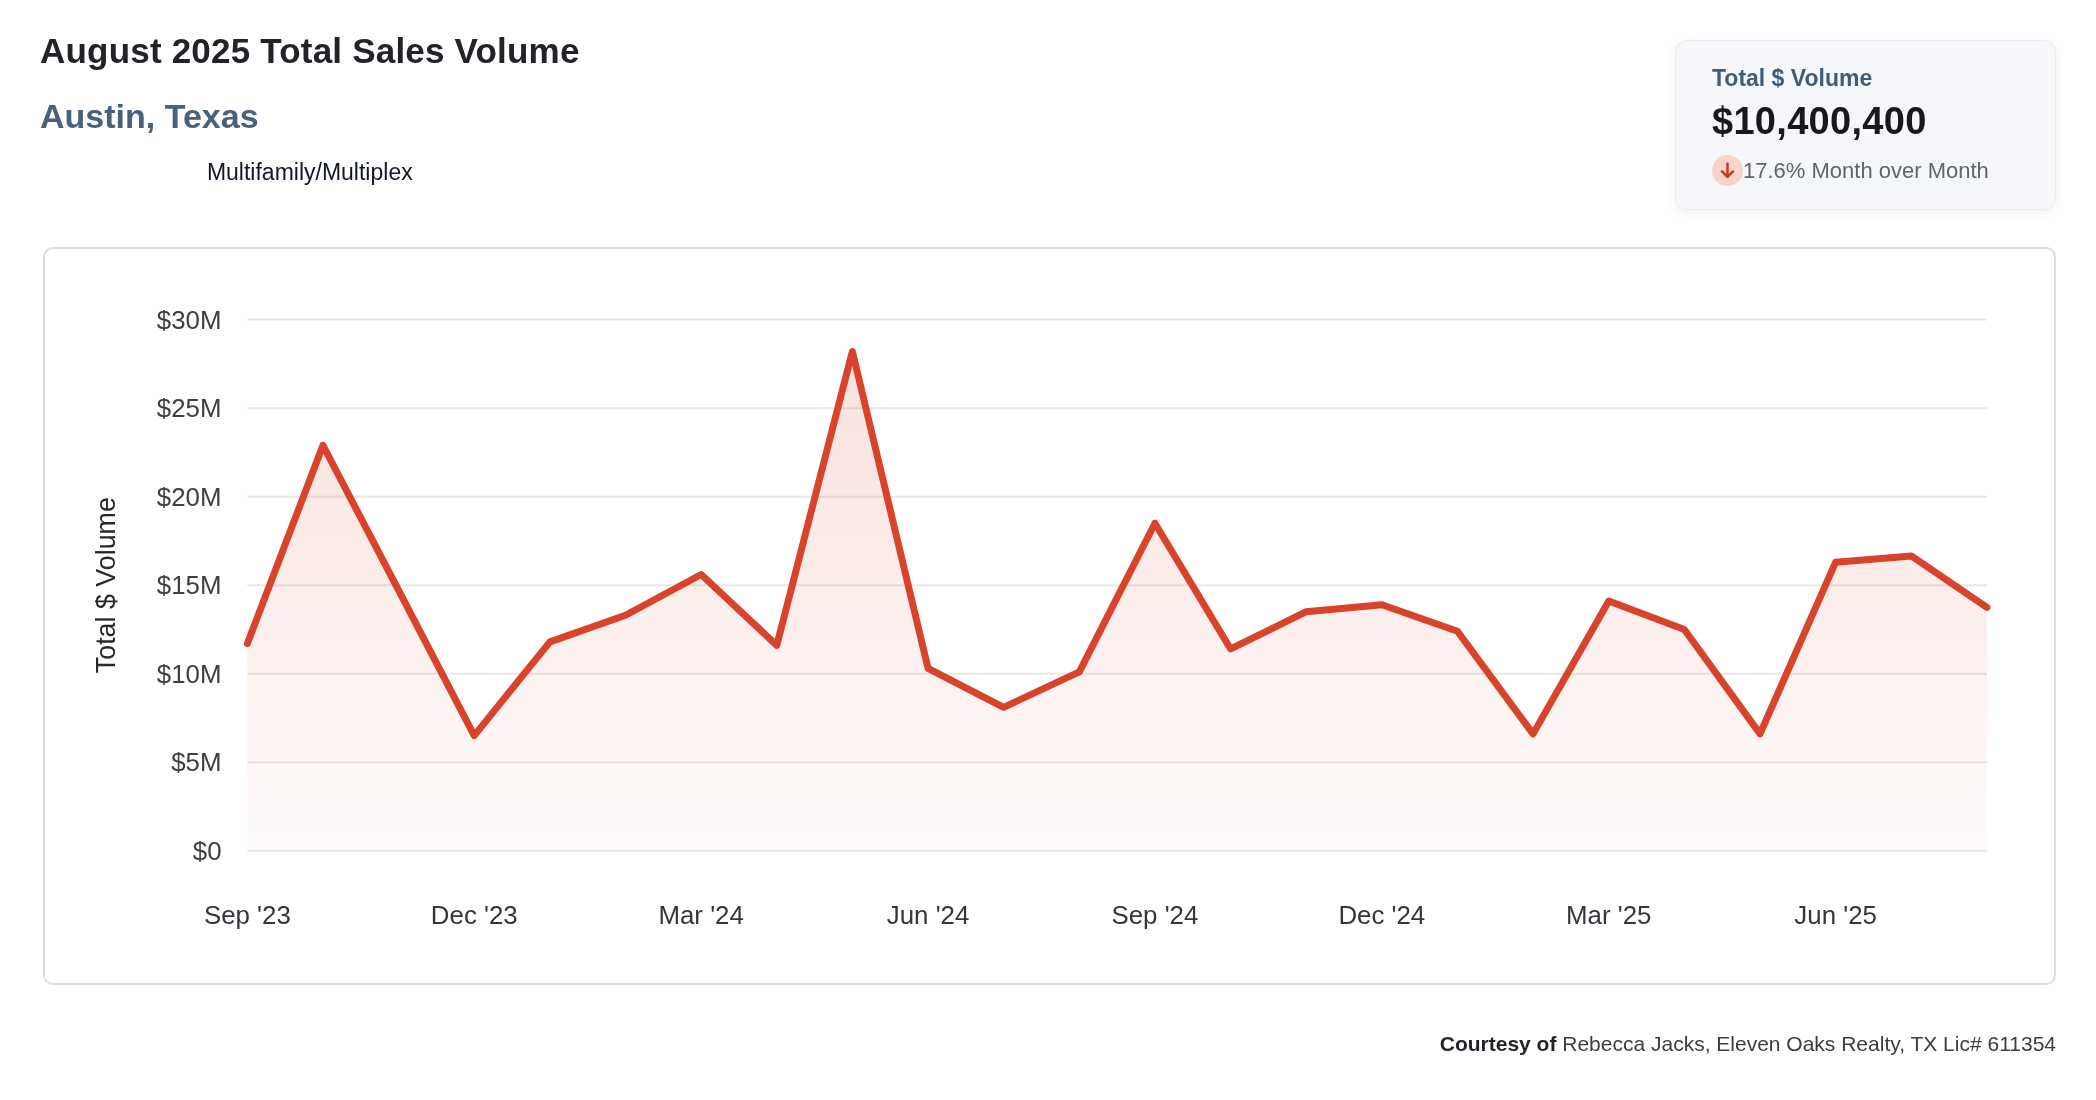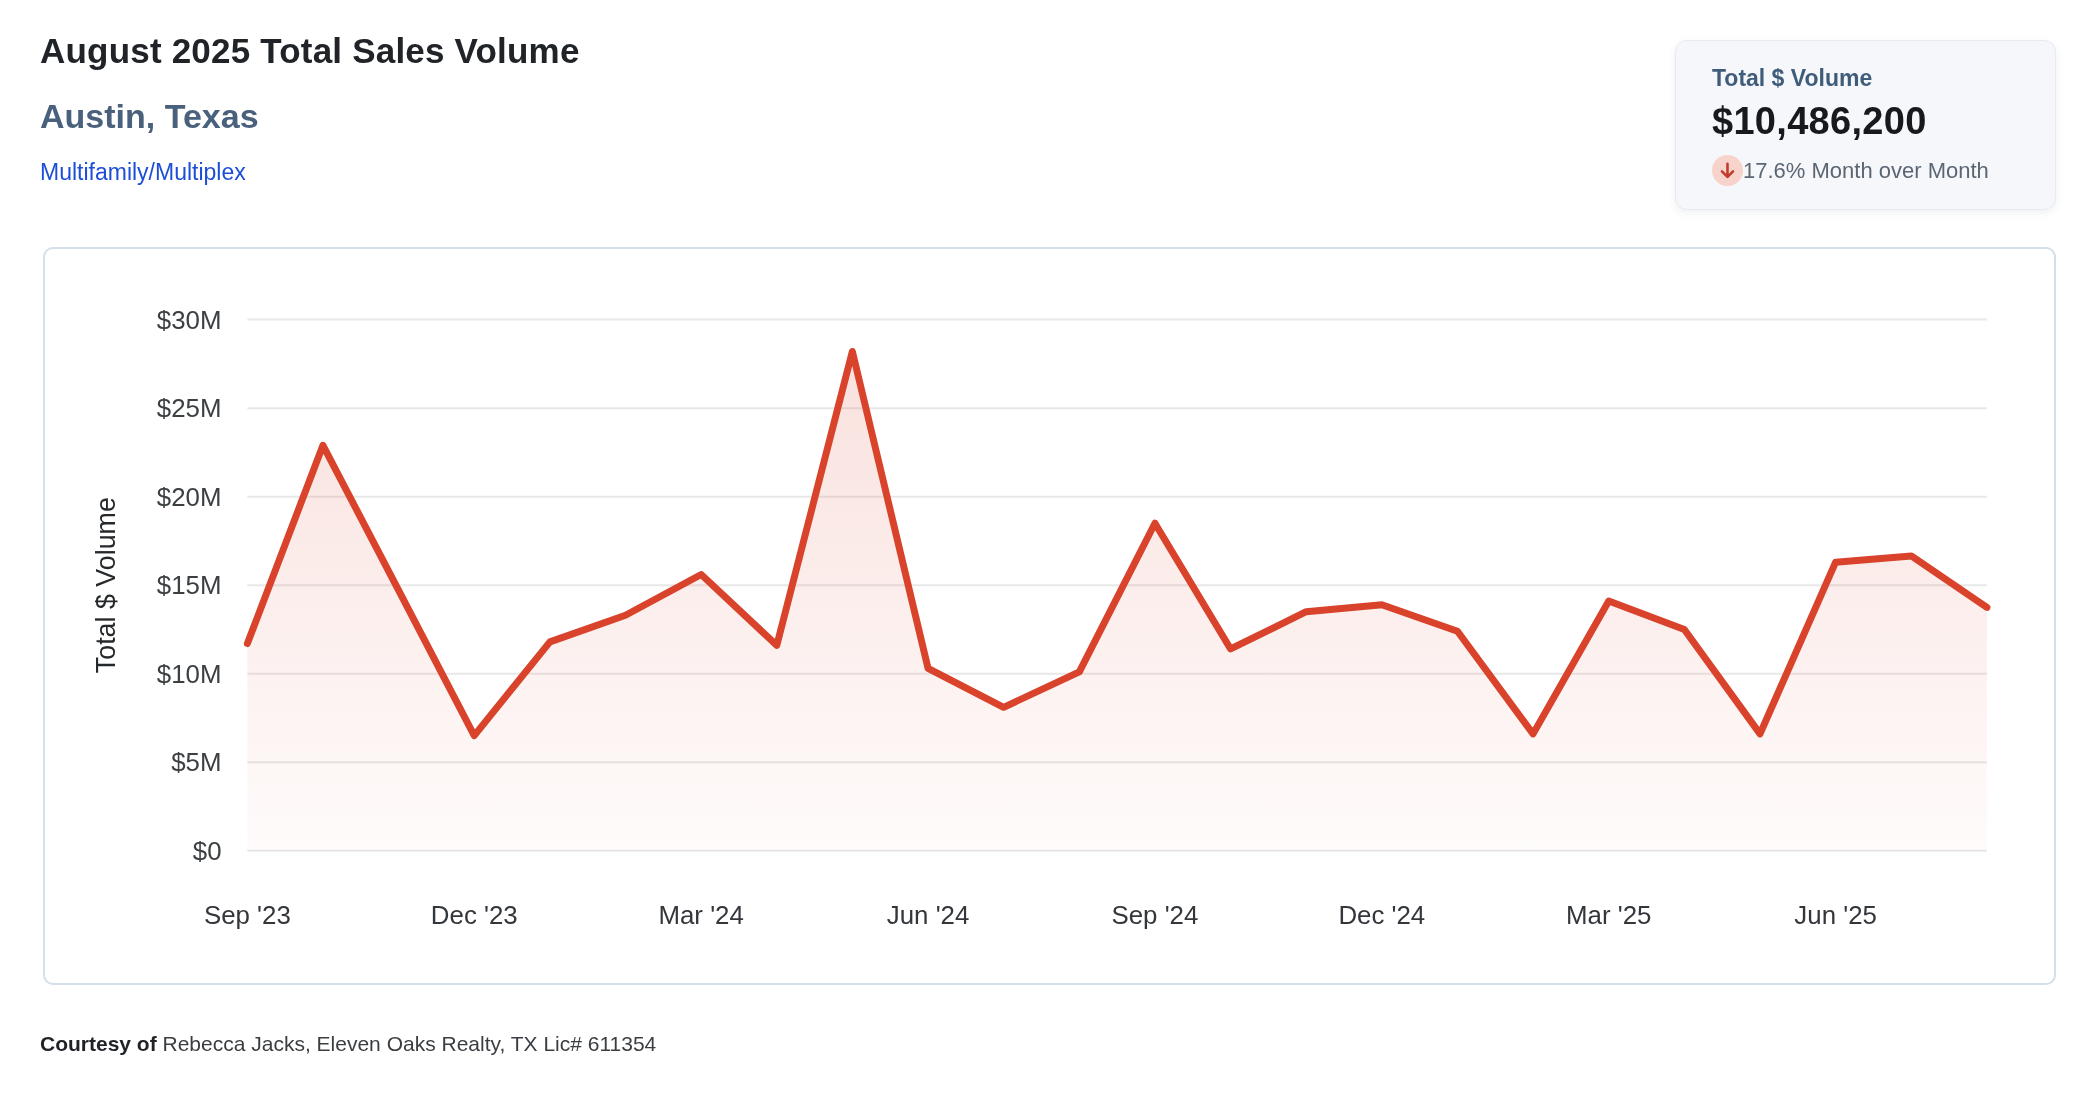--- a/index.html
+++ b/index.html
@@ -3,21 +3,21 @@
 <meta charset="utf-8">
 <style>
   html,body{margin:0;padding:0;background:#ffffff;width:2096px;height:1100px;overflow:hidden;
             font-family:"Liberation Sans",sans-serif;-webkit-font-smoothing:antialiased;}
   .page{position:relative;width:2096px;height:820px;background:#fff;}
 
   
   .title-block{position:absolute;left:40px;top:30px;}
   .page-title{margin:0;font-size:35px;line-height:42px;font-weight:700;color:#202327;letter-spacing:.2px;}
   .subtitle-location{margin-top:25px;font-size:34px;font-weight:700;color:#49617c;}
-  .subtitle-ptype{margin-top:23px;font-size:23px;font-weight:400;color:#1d4ed8;}
+  .subtitle-ptype{margin-top:23px;font-size:23px;font-weight:400;color:#0f172a;text-align:center;}
 
   
   .stat-card{position:absolute;left:1675px;top:40px;width:381px;height:170px;box-sizing:border-box;
              background:#f6f7fa;border:1px solid #e7eaef;border-radius:12px;
              box-shadow:0 3px 8px rgba(40,50,70,.07);padding:24px 28px 0 36px;}
   .stat-label{font-size:23px;font-weight:700;color:#3f5c7a;}
   .stat-value{margin-top:8px;font-size:38px;font-weight:700;color:#17191d;letter-spacing:.3px;}
   .stat-change{margin-top:12px;display:flex;align-items:center;}
   .arrow-circle{width:31px;height:31px;border-radius:50%;background:#f7d3cb;display:flex;
                 align-items:center;justify-content:center;flex:0 0 auto;}
@@ -26,39 +26,39 @@
   
   .chart-card{position:absolute;left:43px;top:247px;width:2013px;height:738px;box-sizing:border-box;
               background:#fff;border:2px solid #d6dee7;border-radius:10px;}
   #chart-svg{position:absolute;left:0;top:0;width:100%;height:100%;}
   .ytick{font-family:"Liberation Sans",sans-serif;font-size:26px;fill:#3c4043;}
   .xtick{font-family:"Liberation Sans",sans-serif;font-size:26px;fill:#33373b;}
   .ytitle{font-family:"Liberation Sans",sans-serif;font-size:27px;fill:#26292c;}
 
   
   .footer{position:absolute;left:0;top:1032px;width:2096px;box-sizing:border-box;
-          padding:0 40px;display:flex;justify-content:space-between;align-items:baseline;
+          padding:0 40px;display:flex;justify-content:flex-end;align-items:baseline;
           font-size:21px;color:#3a3e42;}
   .footer b{color:#1f2327;font-weight:700;}
   .reg{font-size:13px;vertical-align:super;line-height:0;}
 </style>
 </head>
 <body>
 
 <div class="page">
 
   <div class="title-block">
     <h1 class="page-title">August 2025 Total Sales Volume</h1>
     <div class="subtitle-location">Austin, Texas</div>
     <div class="subtitle-ptype">Multifamily/Multiplex</div>
   </div>
 
   <div class="stat-card">
     <div class="stat-label">Total $ Volume</div>
-    <div class="stat-value">$10,486,200</div>
+    <div class="stat-value">$10,400,400</div>
     <div class="stat-change">
       <span class="arrow-circle">
         <svg width="19" height="19" viewBox="0 0 24 24" fill="none" stroke="#c23a28" stroke-width="3.2" stroke-linecap="round" stroke-linejoin="round">
           <path d="M12 3.5 V19.5"></path>
           <path d="M5 13 L12 20 L19 13"></path>
         </svg>
       </span>
       <span class="stat-change-text">17.6% Month over Month</span>
     </div>
   </div>

